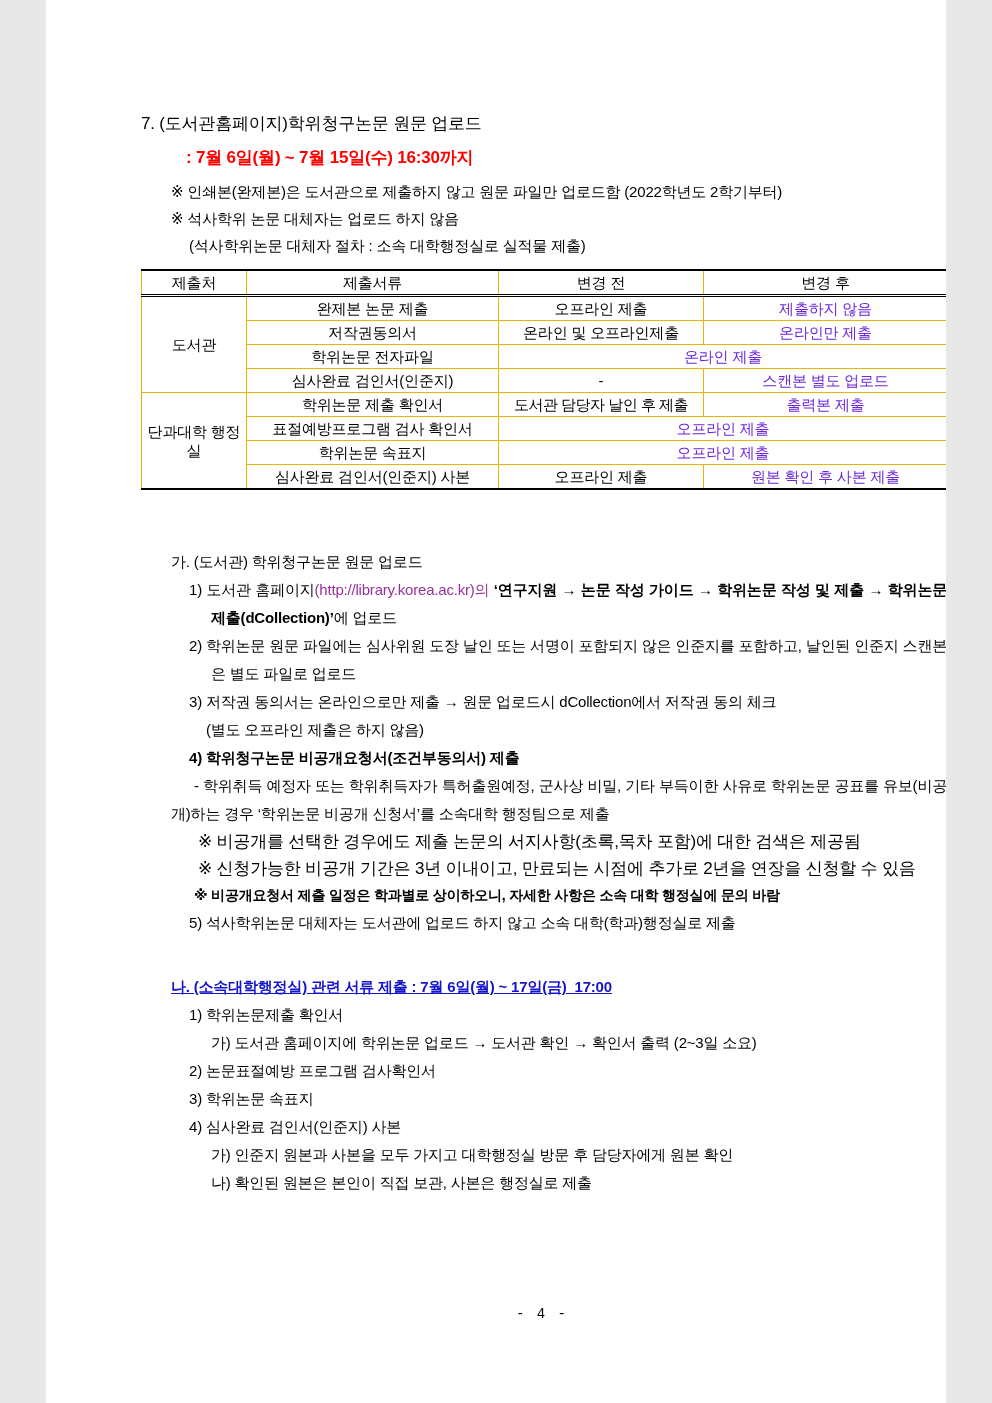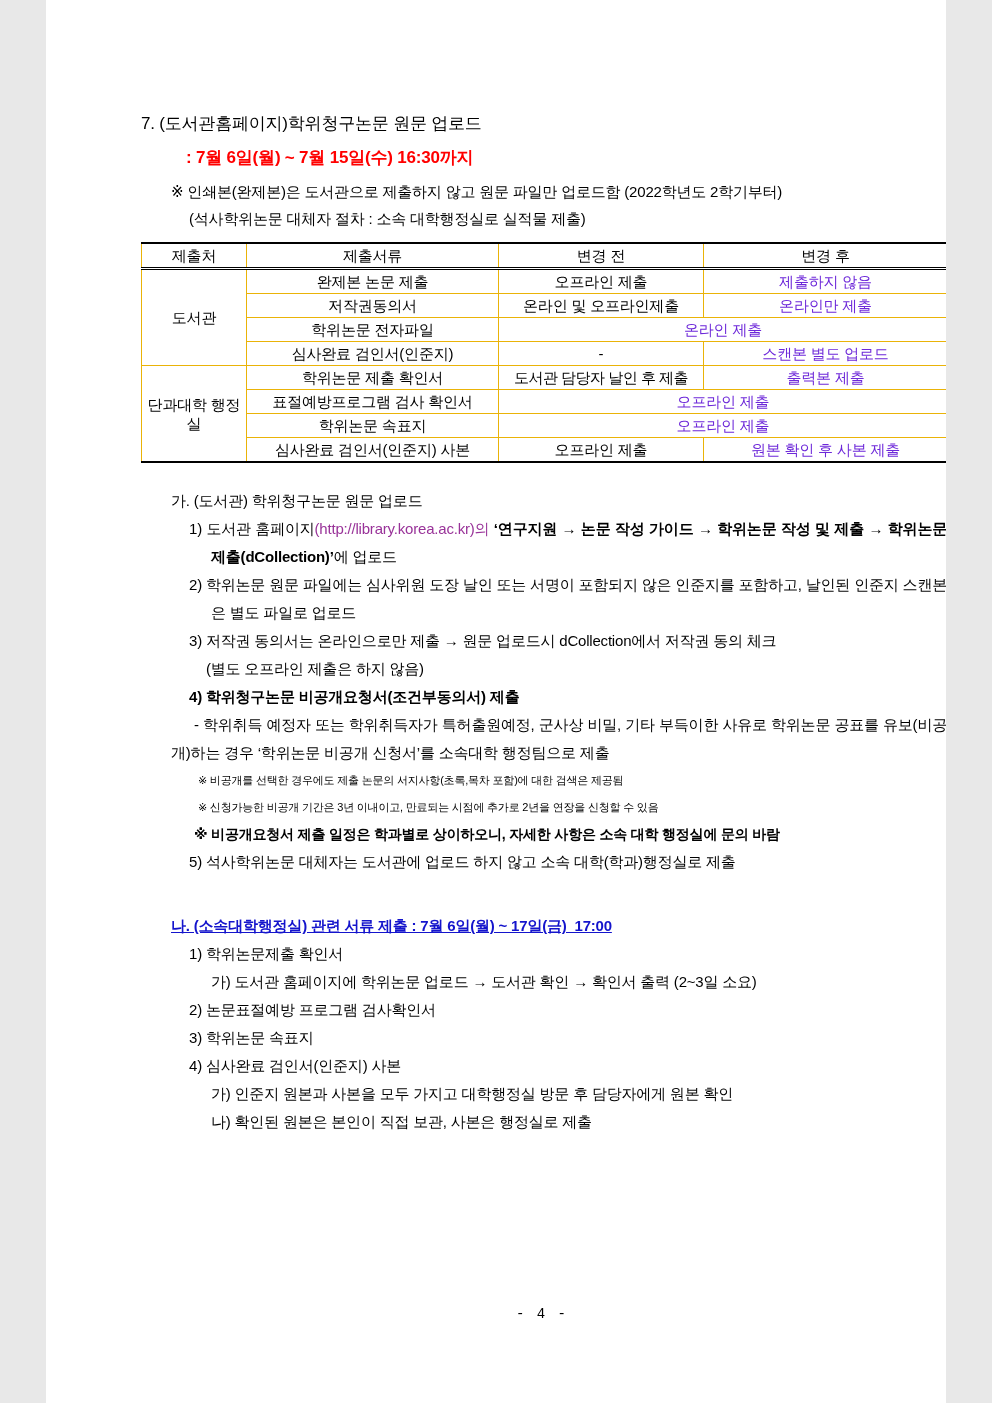--- a/index.html
+++ b/index.html
@@ -42,27 +42,27 @@
     padding:2px 2px;
     height:19px;
     font-weight:normal;
     overflow:hidden;
   }
   table.sub-table thead th{border-bottom:3px double #000;height:16px;}
   td.group-cell{font-size:15px;}
   td.blue, .blue{color:#6d28d9;}
   td.small-cell{font-size:12.5px;letter-spacing:-0.5px;}
 
-  .sec-ga{margin-top:24px;font-size:15px;}
+  .sec-ga{margin-top:58px;font-size:15px;}
   .sec-ga .ga-title{padding-left:30px;line-height:28px;}
   .ga-item{padding-left:70px;text-indent:-22px;line-height:28px;text-align:justify;}
   .ga-item-sub{padding-left:65px;line-height:28px;}
   .ga-item-bold{padding-left:48px;line-height:28px;font-weight:bold;}
   .ga-desc{padding-left:30px;text-indent:23px;line-height:28px;text-align:justify;word-break:break-all;}
-  .ga-note{padding-left:57px;font-size:11px;line-height:27px;}
+  .ga-note{padding-left:57px;font-size:17px;line-height:27px;}
   .ga-note-bold{padding-left:53px;font-size:14px;line-height:27px;font-weight:bold;}
   .url-link{color:#993399;cursor:pointer;}
   .bold-black{font-weight:bold;}
 
   .sec-na{margin-top:36px;font-size:15px;}
   .na-title{padding-left:30px;line-height:28px;font-weight:bold;color:#1414cc;white-space:pre-wrap;text-decoration:underline;}
   .na-item{padding-left:48px;line-height:28px;}
   .na-item-sub{padding-left:70px;line-height:28px;}
 
   .page-footer{
@@ -76,20 +76,21 @@
 <body>
 
 <div class="page">
   <div class="content">
 
     <div class="sec7-title">7. (도서관홈페이지)학위청구논문 원문 업로드</div>
     <div class="sec7-period">: 7월 6일(월) ~ 7월 15일(수) 16:30까지</div>
 
     <div class="notes">
       <div class="note-line">※ 인쇄본(완제본)은 도서관으로 제출하지 않고 원문 파일만 업로드함 (2022학년도 2학기부터)</div>
+      <div class="note-line">※ 석사학위 논문 대체자는 업로드 하지 않음</div>
       <div class="note-sub">(석사학위논문 대체자 절차 : 소속 대학행정실로 실적물 제출)</div>
     </div>
 
     <table class="sub-table">
       <colgroup>
         <col style="width:105px">
           <col style="width:252px">
           <col style="width:205px">
           <col style="width:244px">
       </colgroup>

